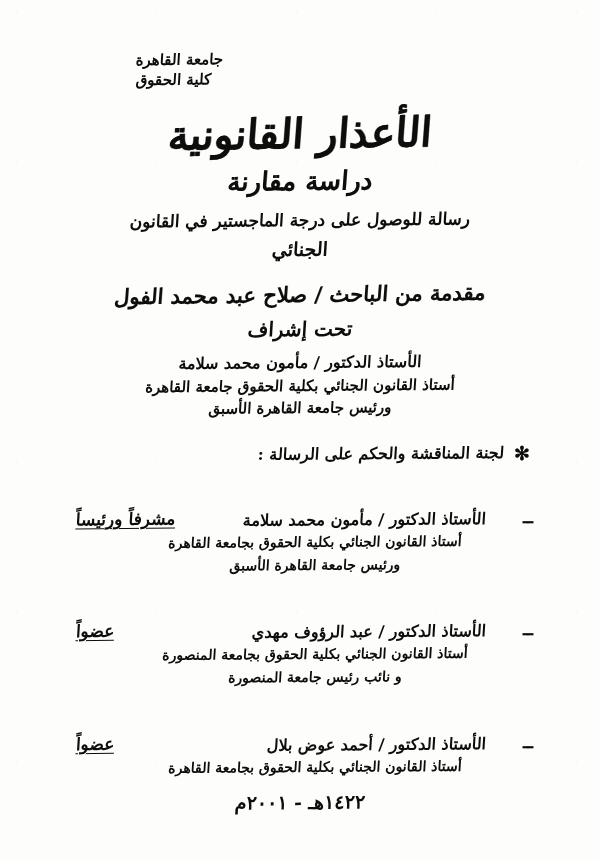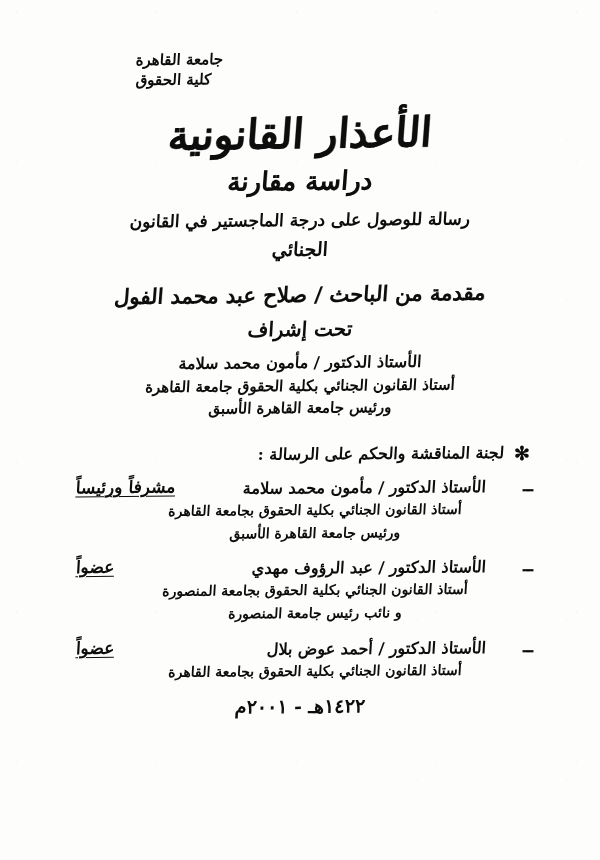--- a/index.html
+++ b/index.html
@@ -144,20 +144,21 @@
     display: flex;
     align-items: baseline;
     gap: 8px;
   }
   .dash {
     font-size: 17px;
     width: 16px;
     flex: 0 0 16px;
     text-align: center;
     transform: translateY(-2px);
+    margin-top: 32px;
   }
   .member-main {
     flex: 1 1 auto;
     display: flex;
     justify-content: space-between;
     align-items: baseline;
     padding-right: 26px;
   }
   .member-name {
     font-size: 16px;

